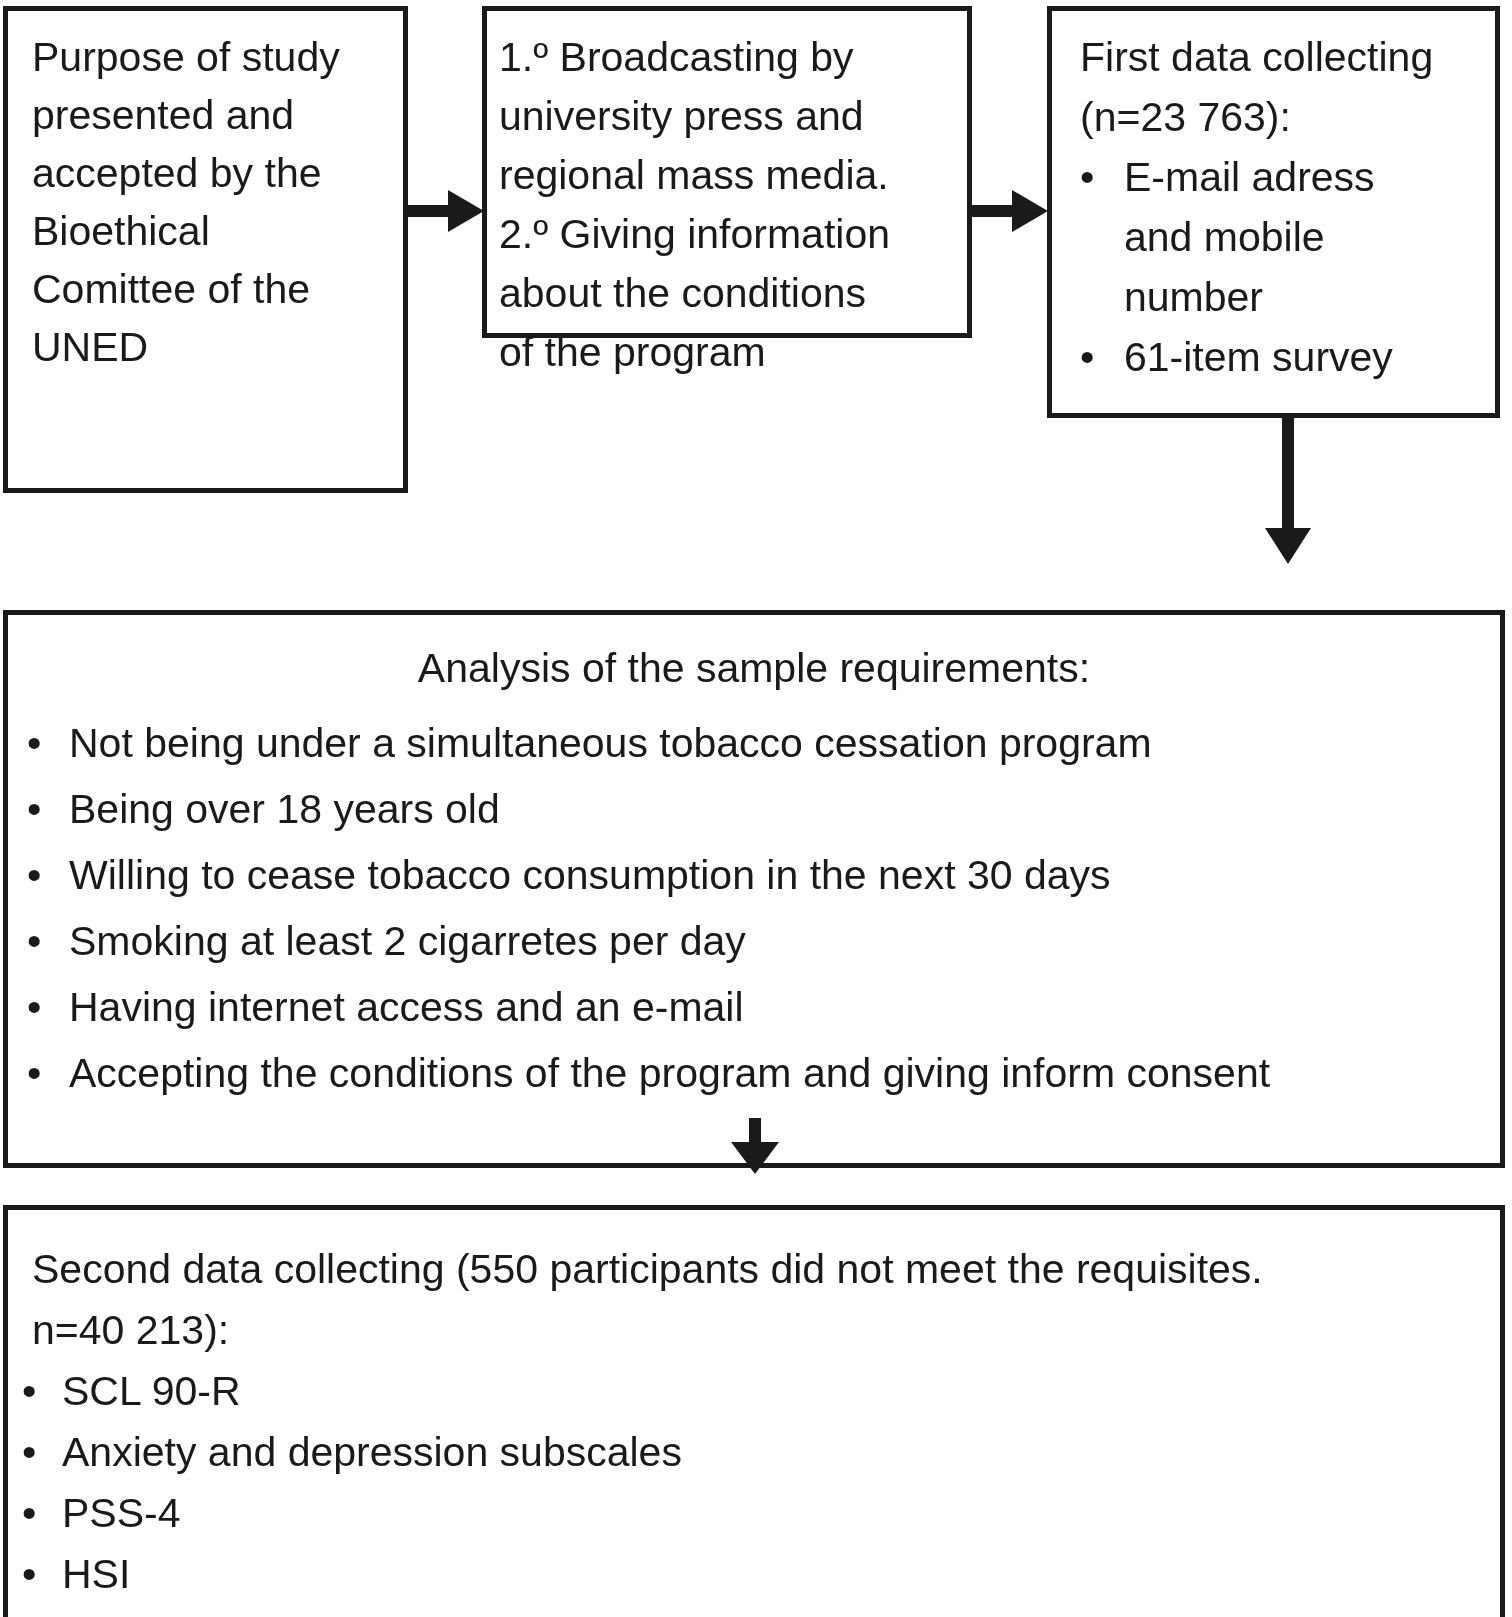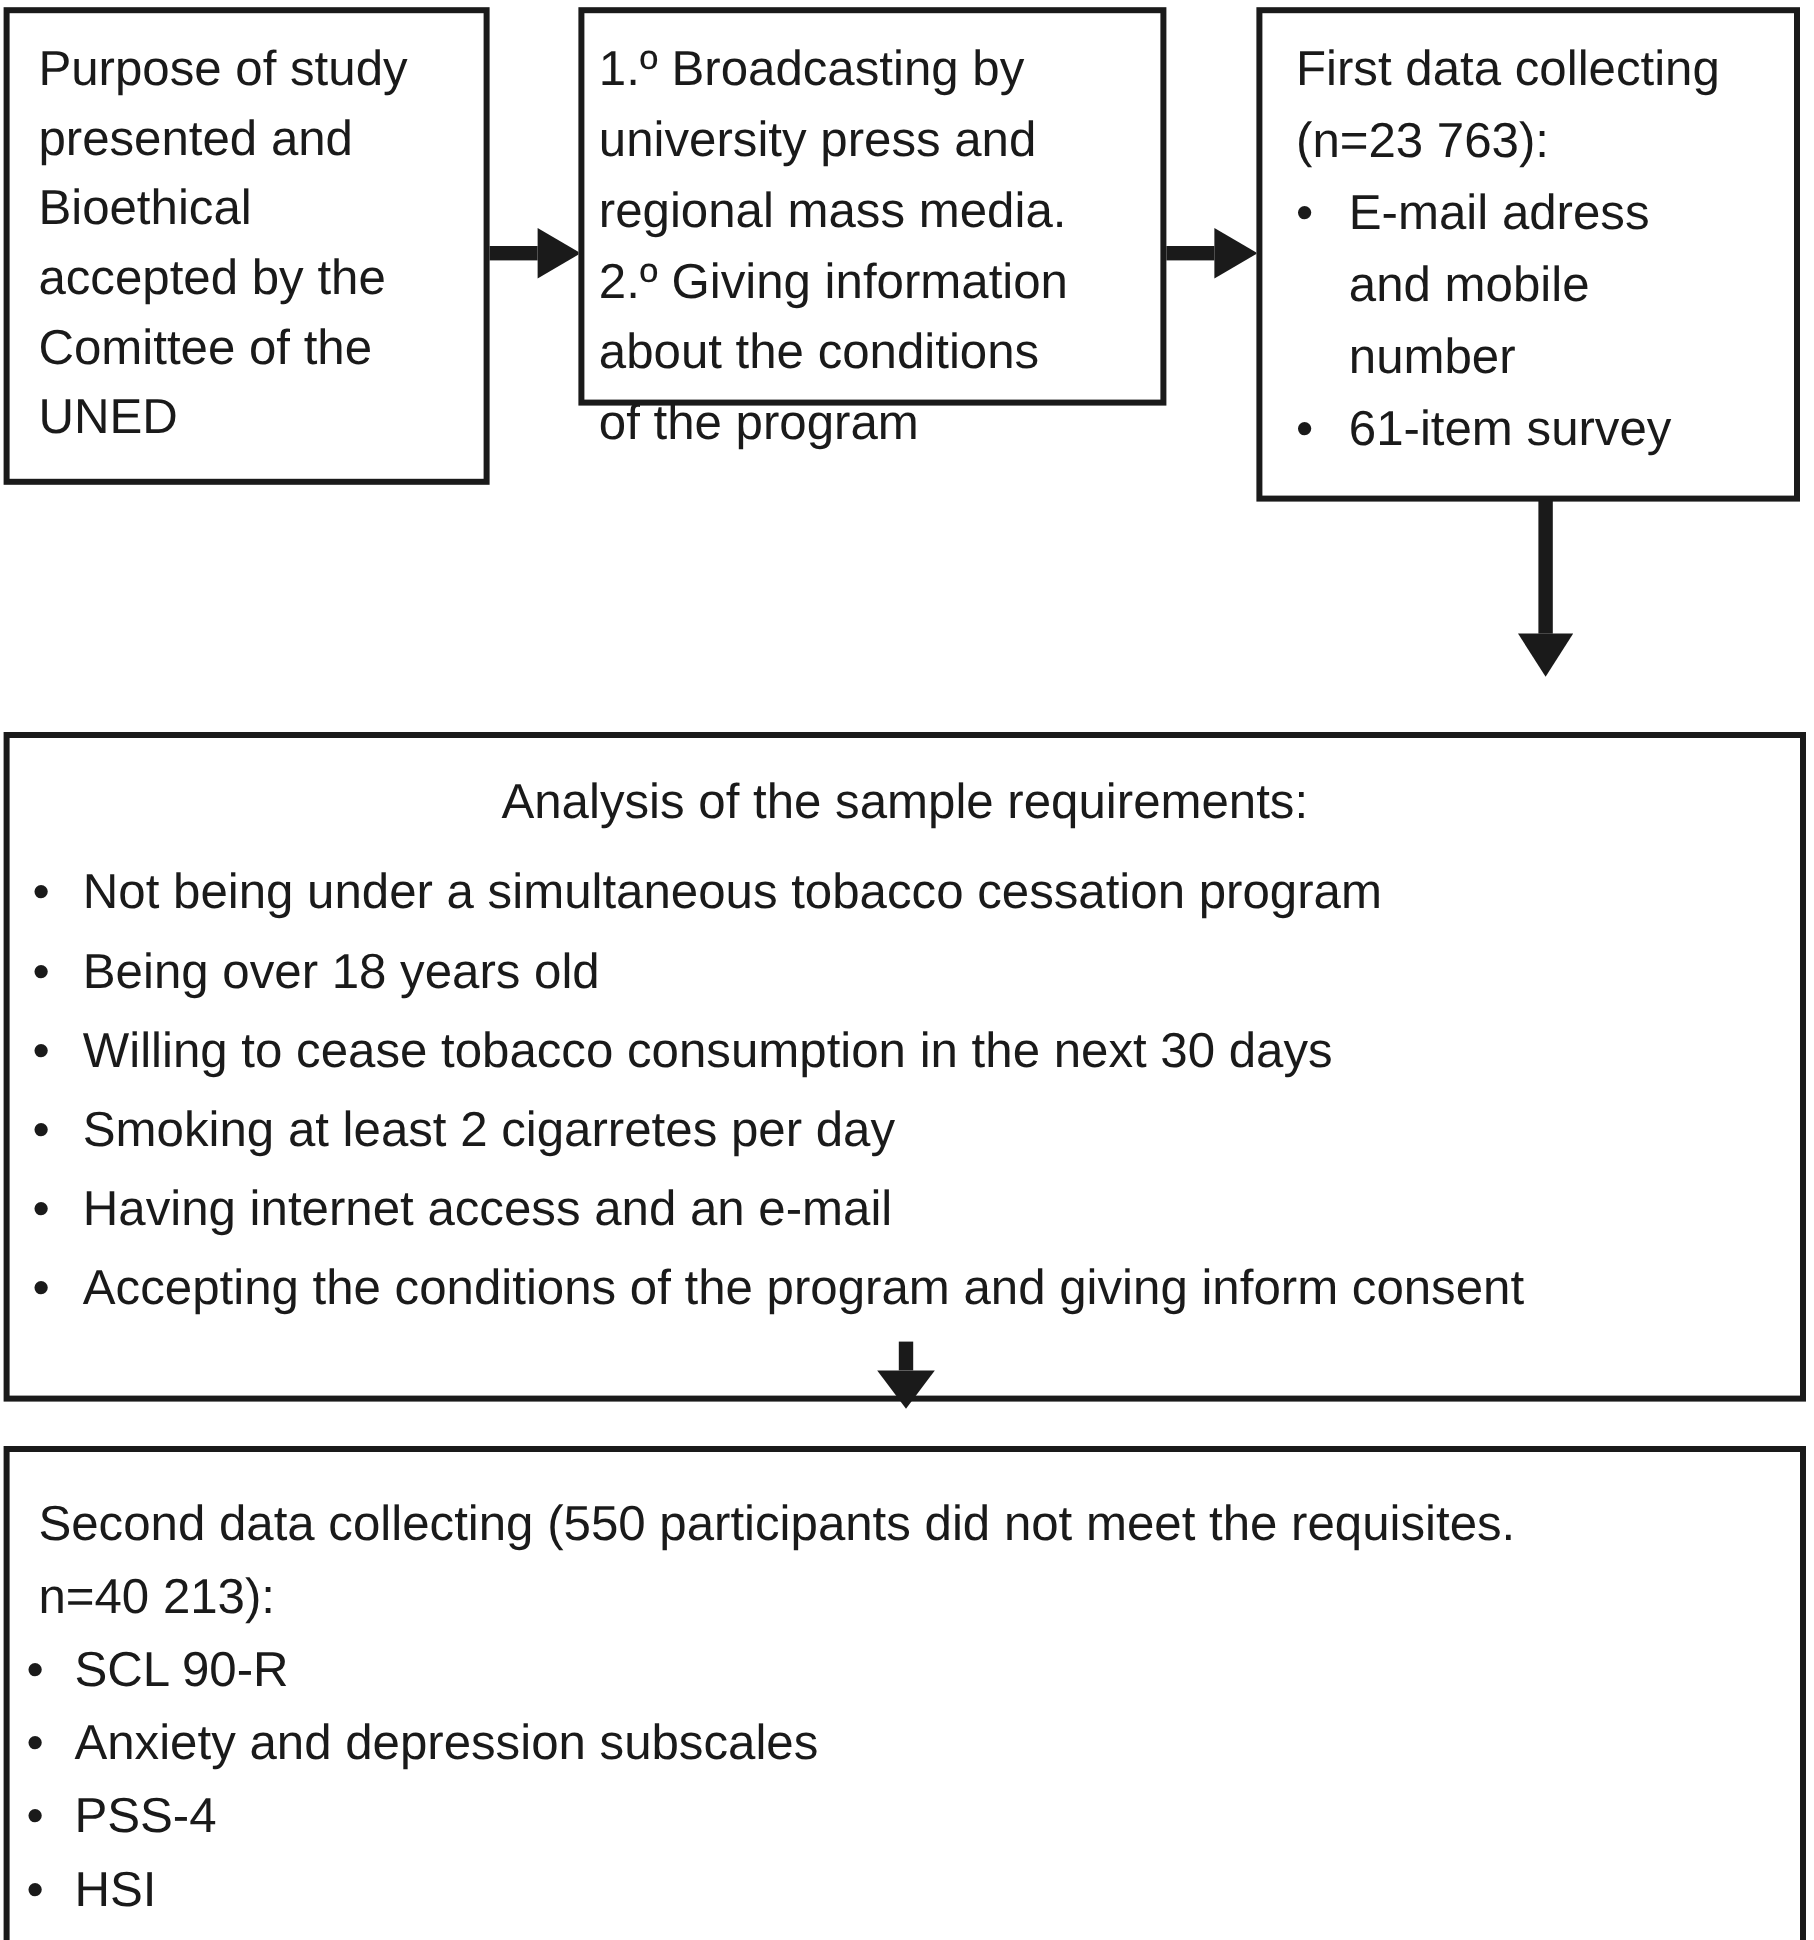--- a/index.html
+++ b/index.html
@@ -13,21 +13,21 @@
     font-family:"Liberation Sans","DejaVu Sans",sans-serif;
     overflow:hidden;
   }
   .box {
     position:absolute;
     border:5px solid #1a1a1a;
     background:#ffffff;
     font-size:41px;
   }
   
-  #box-purpose   { left:3px;    top:6px;   width:405px;  height:398px; padding:17px 6px 0 24px; line-height:58px; }
+  #box-purpose   { left:3px;    top:6px;   width:405px;  height:487px; padding:17px 6px 0 24px; line-height:58px; }
   #box-broadcast { left:482px;  top:6px;   width:490px;  height:332px; padding:17px 2px 0 12px; line-height:59px; }
   #box-firstdata { left:1047px; top:6px;   width:453px;  height:412px; padding:16px 2px 0 28px; line-height:60px; }
   
   #box-analysis  { left:3px;    top:562px; width:1502px; height:558px; padding:24px 0 0 0;      line-height:58px;margin-top:48px; }
   #box-second    { left:3px;    top:1205px;width:1502px; height:440px; padding:29px 14px 0 24px;line-height:61px; }
 
   .analysis-title { text-align:center; }
   #box-analysis .bullets { margin-top:17px; }
 
   .bullet-row { display:flex; align-items:flex-start; }
@@ -67,22 +67,22 @@
     border-top:32px solid #1a1a1a; }
 </style>
 </head>
 <body>
 
 <div class="canvas">
 
   <div class="box" id="box-purpose">
     <div>Purpose of study</div>
     <div>presented and</div>
+    <div>accepted by the</div>
     <div>Bioethical</div>
-    <div>accepted by the</div>
     <div>Comittee of the</div>
     <div>UNED</div>
   </div>
 
   <div class="arrow arrow-right" id="arrow-1">
     <div class="stem"></div>
     <div class="head"></div>
   </div>
 
   <div class="box" id="box-broadcast">

